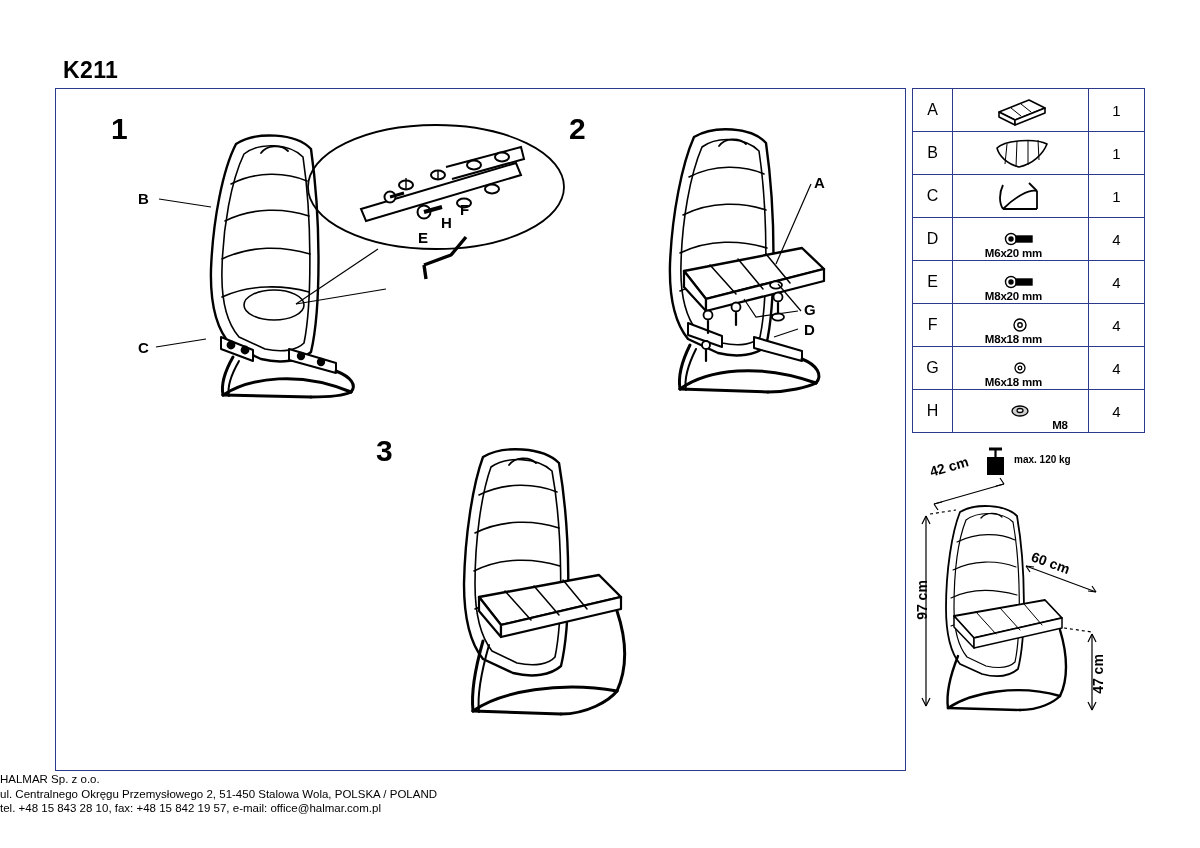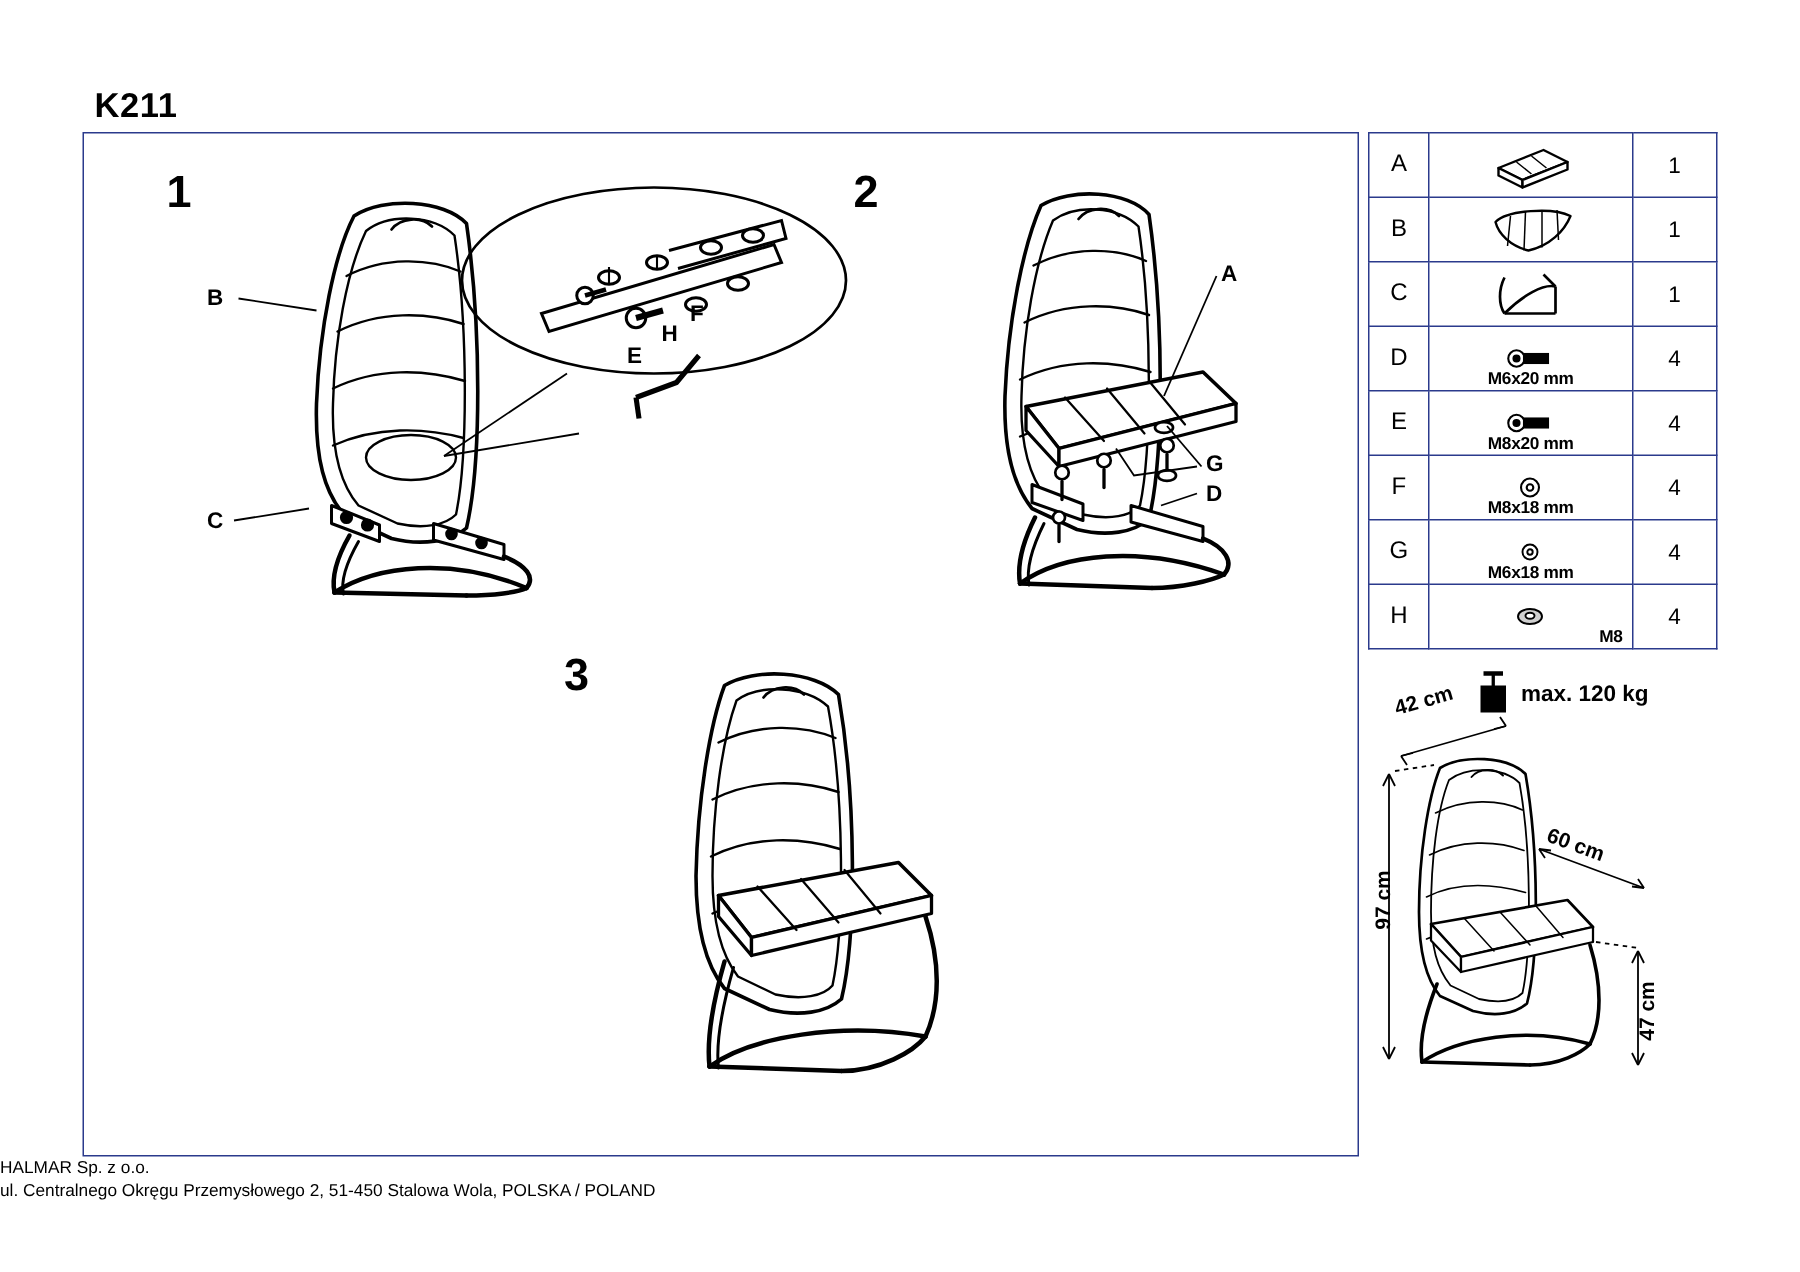--- a/index.html
+++ b/index.html
@@ -59,38 +59,38 @@
     text-align: center;
     vertical-align: middle;
     font-size: 15px;
     padding: 0;
   }
   #parts-table td.cl { width: 40px; font-size: 16px; }
   #parts-table td.ci { width: 135px; position: relative; }
   #parts-table td.cq { width: 56px; font-size: 15px; }
   .part-spec {
     position: absolute;
-    bottom: 1px; left: 0; right: 0;
+    bottom: 1px; left: 0; right: 14px;
     text-align: center;
     font-size: 11.5px;
     font-weight: bold;
     letter-spacing: -.2px;
   }
   .part-spec.right { text-align: right; padding-right: 6px; }
   .part-img { display:block; margin: 0 auto; }
   
   #weight-note {
     position: absolute;
     left: 980px; top: 444px;
     width: 160px; height: 34px;
   }
   #weight-note .wtxt {
     position: absolute;
     left: 34px; top: 10px;
-    font-size: 15px;
+    font-size: 10px;
     font-weight: bold;
   }
   
   #dims { position: absolute; left: 900px; top: 470px; width: 250px; height: 260px; }
   .dim-label {
     position: absolute;
     font-size: 14px;
     font-weight: bold;
   }
   
@@ -503,15 +503,16 @@
     </svg>
     <div class="dim-label" style="left:30px; top:-6px; transform:rotate(-16deg); transform-origin:left center;">42 cm</div>
     <div class="dim-label" style="left:132px; top:78px; transform:rotate(20deg); transform-origin:left center;">60 cm</div>
     <div class="dim-label" style="left:2px; top:122px; transform:rotate(-90deg); transform-origin:center center;">97 cm</div>
     <div class="dim-label" style="left:178px; top:196px; transform:rotate(-90deg); transform-origin:center center;">47 cm</div>
   </div>
 
   <div id="footer">
     <div>HALMAR Sp. z o.o.</div>
     <div>ul. Centralnego Okręgu Przemysłowego 2, 51-450 Stalowa Wola, POLSKA / POLAND</div>
+    <div>tel. +48 15 843 28 10, fax: +48 15 842 19 57, e-mail: office@halmar.com.pl</div>
   </div>
 
 </div>
 
 </body></html>

